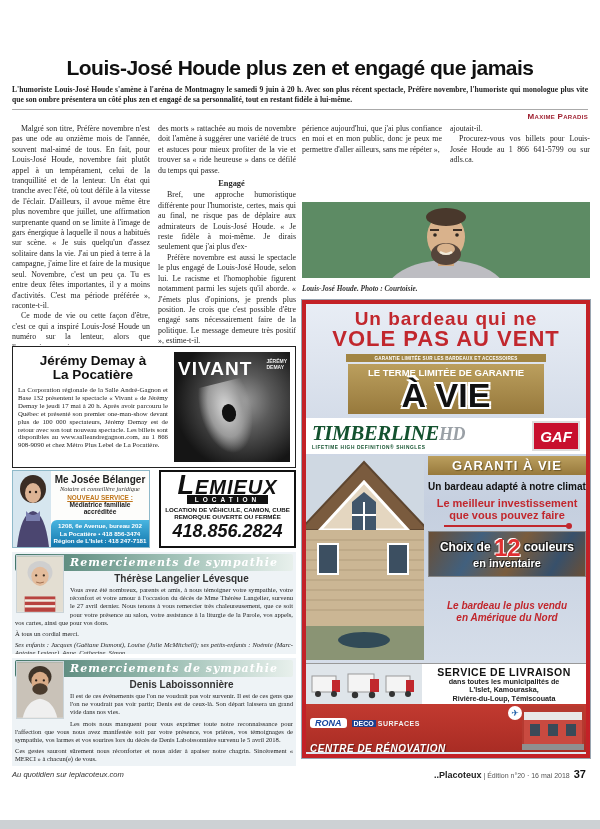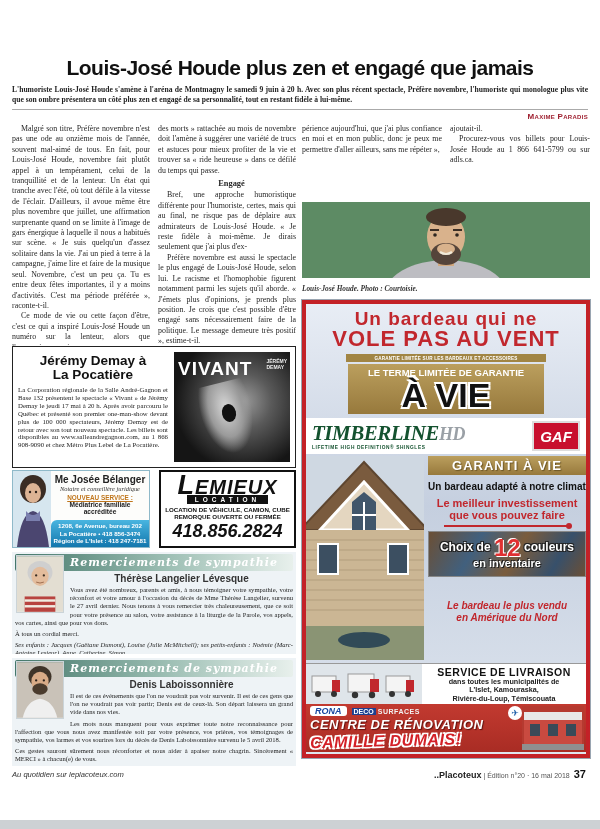--- a/index.html
+++ b/index.html
@@ -145,28 +145,28 @@
   .choix-line2 { font-size:11px; text-shadow:1px 1px 0 #222,-1px -1px 0 #222; }
   .b-vendu { color:#c1272d; font-weight:bold; font-style:italic; font-size:10px; line-height:12px;
              margin-top:23px; white-space:pre-line; }
   .b-livraison { display:flex; margin-top:3px; background:#fff; border-top:1px solid #999; }
   .l-trucks { width:116px; flex:none; }
   .l-text { flex:1; text-align:center; padding-top:2px; }
   .l-title { font-weight:bold; font-size:10.5px; letter-spacing:.5px; color:#111; }
   .l-sub { font-weight:bold; font-size:7.2px; line-height:8.4px; color:#222; white-space:pre-line; }
   .camille { position:relative; height:48px; background:linear-gradient(180deg,#c23a30,#a92c24);
              overflow:hidden; }
-  .cam-left { position:absolute; left:4px; top:2px; }
+  .cam-left { position:absolute; left:4px; top:14px; }
   .rona-row { display:flex; align-items:center; gap:5px; }
   .rona { background:#fff; border-radius:3px; color:#1746a0; font-weight:bold; font-style:italic;
           font-size:9px; padding:0 5px; }
   .deco { display:flex; align-items:center; gap:2px; }
   .deco-box { background:#1e3f8f; color:#fff; font-weight:bold; font-size:7px; padding:0 2px; }
   .deco-suf { color:#f2f2f2; font-weight:bold; font-size:7px; letter-spacing:.5px; }
-  .centre { color:#fff; font-weight:bold; font-style:italic; font-size:13px; margin-top:1px;
+  .centre { color:#fff; font-weight:bold; font-style:italic; font-size:10px; margin-top:15px;
             text-shadow:1px 1px 1px #5e120e; letter-spacing:.5px; }
   .dumais { font-weight:bold; font-style:italic; font-size:16px; letter-spacing:.5px; color:#d42027;
             transform:rotate(-1.5deg); margin-top:0px;
             text-shadow:-1.5px -1.5px 0 #fff,1.5px -1.5px 0 #fff,-1.5px 1.5px 0 #fff,1.5px 1.5px 0 #fff; }
   .cam-right { position:absolute; right:2px; top:2px; }
   .plane { position:absolute; right:64px; top:2px; width:14px; height:14px; background:#fff;
            border-radius:50%; color:#1e5fa8; font-size:9px; text-align:center; line-height:14px; }
 </style>
 </head>
 <body>

